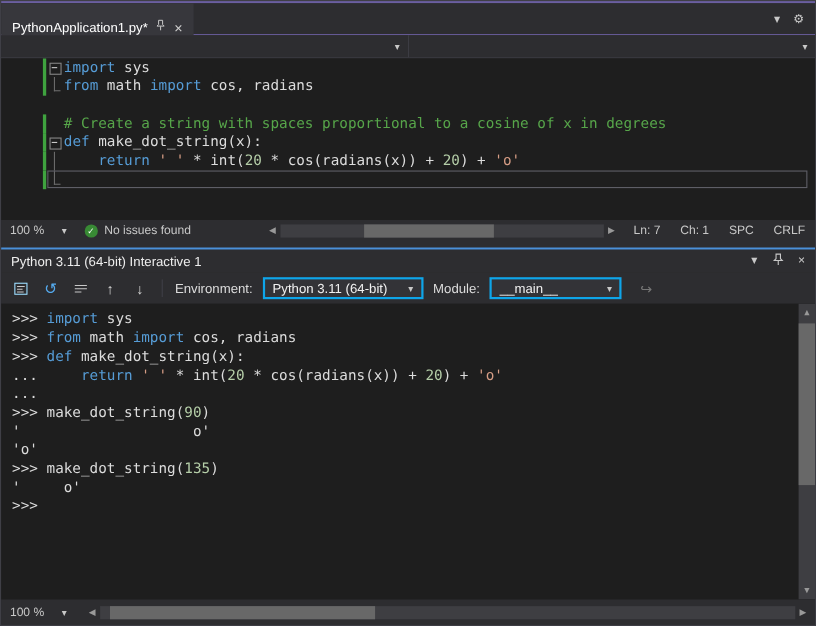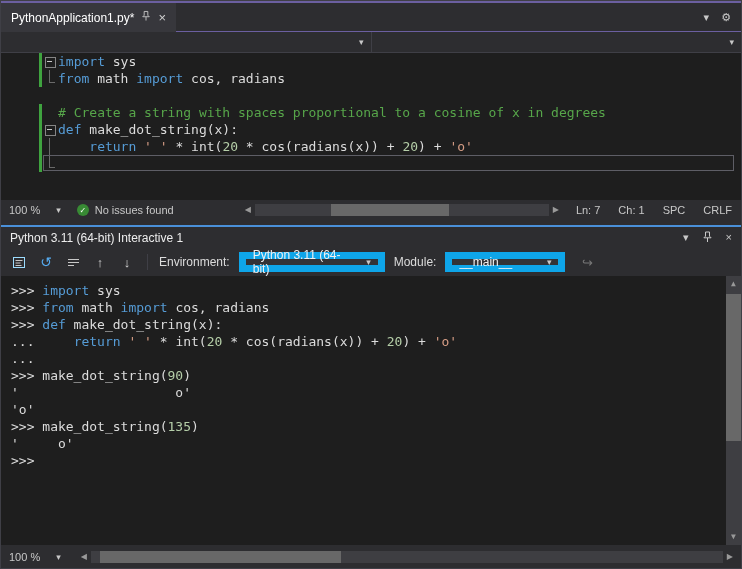--- a/index.html
+++ b/index.html
@@ -5,21 +5,21 @@
   *{margin:0;padding:0;box-sizing:border-box}
   html,body{background:#1b1b1c}
   body{font-family:"Liberation Sans",sans-serif}
   .app{width:742px;height:569px;background:#2d2d30;border:1px solid #3f3f46;
        display:flex;flex-direction:column;overflow:hidden;position:relative}
 
   
   .top-accent{height:2px;flex:none;background:var(--accentPurple)}
   .tab-strip{height:29px;flex:none;display:flex;align-items:stretch;background:#2d2d30;position:relative}
   .tab-strip::after{content:"";position:absolute;left:0;right:0;bottom:0;height:1px;background:var(--accentPurple)}
-  .tab{position:relative;z-index:1;display:flex;align-items:center;gap:7px;padding:0 10px;
+  .tab{position:relative;z-index:1;display:flex;align-items:flex-end;gap:7px;padding:0 10px;
        background:#37373c;color:#fff;font-size:12px;cursor:default}
   .tab-close{font-size:13px;color:#d0d0d0;line-height:1}
   .strip-actions{margin-left:auto;display:flex;align-items:center;gap:12px;padding-right:10px;color:#c8c8c8}
   .strip-actions .sa{font-size:11px}
 
   
   .nav-bar{height:21px;flex:none;display:flex;background:#2d2d30;border-bottom:1px solid #3f3f46}
   .nav-combo{flex:1;position:relative;border-right:1px solid #3f3f46;background:#2d2d30}
   .nav-combo:last-child{border-right:none}
   .nav-combo .chev{position:absolute;right:7px;top:50%;transform:translateY(-50%);font-size:9px;color:#c8c8c8}
@@ -68,21 +68,21 @@
             color:#ededed;font-size:12px;padding:0 9px}
   .iw-title-actions{margin-left:auto;display:flex;align-items:center;gap:13px;color:#c8c8c8}
   .iw-title-actions .ta{font-size:11px;line-height:1}
   .iw-toolbar{height:28px;flex:none;display:flex;align-items:center;gap:9px;background:#2d2d30;
               padding:0 9px;font-size:12px;color:#dcdcdc}
   .tool-btn{display:flex;align-items:center;justify-content:center;width:18px;height:18px}
   .tb-reset{color:#55aaee;font-size:14px}
   .tb-arrow{color:#d8d8d8;font-size:13px}
   .tb-redo{color:#777;font-size:13px;margin-left:4px}
   .tb-sep{width:1px;height:16px;background:#3f3f46;margin:0 2px}
-  .combo{height:20px;background:#333337;border:7px solid #0ea5e9;display:flex;align-items:center;
+  .combo{height:20px;background:#333337;border:2px solid #0ea5e9;display:flex;align-items:center;
          padding:0 7px;color:#f1f1f1;font-size:12px}
   .combo .chev{font-size:9px;color:#c8c8c8;margin-left:auto;padding-left:10px}
   .combo-env{width:146px}
   .combo-module{width:120px}
 
   
   .console{flex:1;background:#1e1e1e;padding-top:6px;position:relative;overflow:hidden;
            font-family:"DejaVu Sans Mono",monospace;font-size:13px}
   .console .cl{padding-left:10px}
   .vscroll{position:absolute;top:0;right:0;bottom:0;width:15px;background:#3e3e42;

